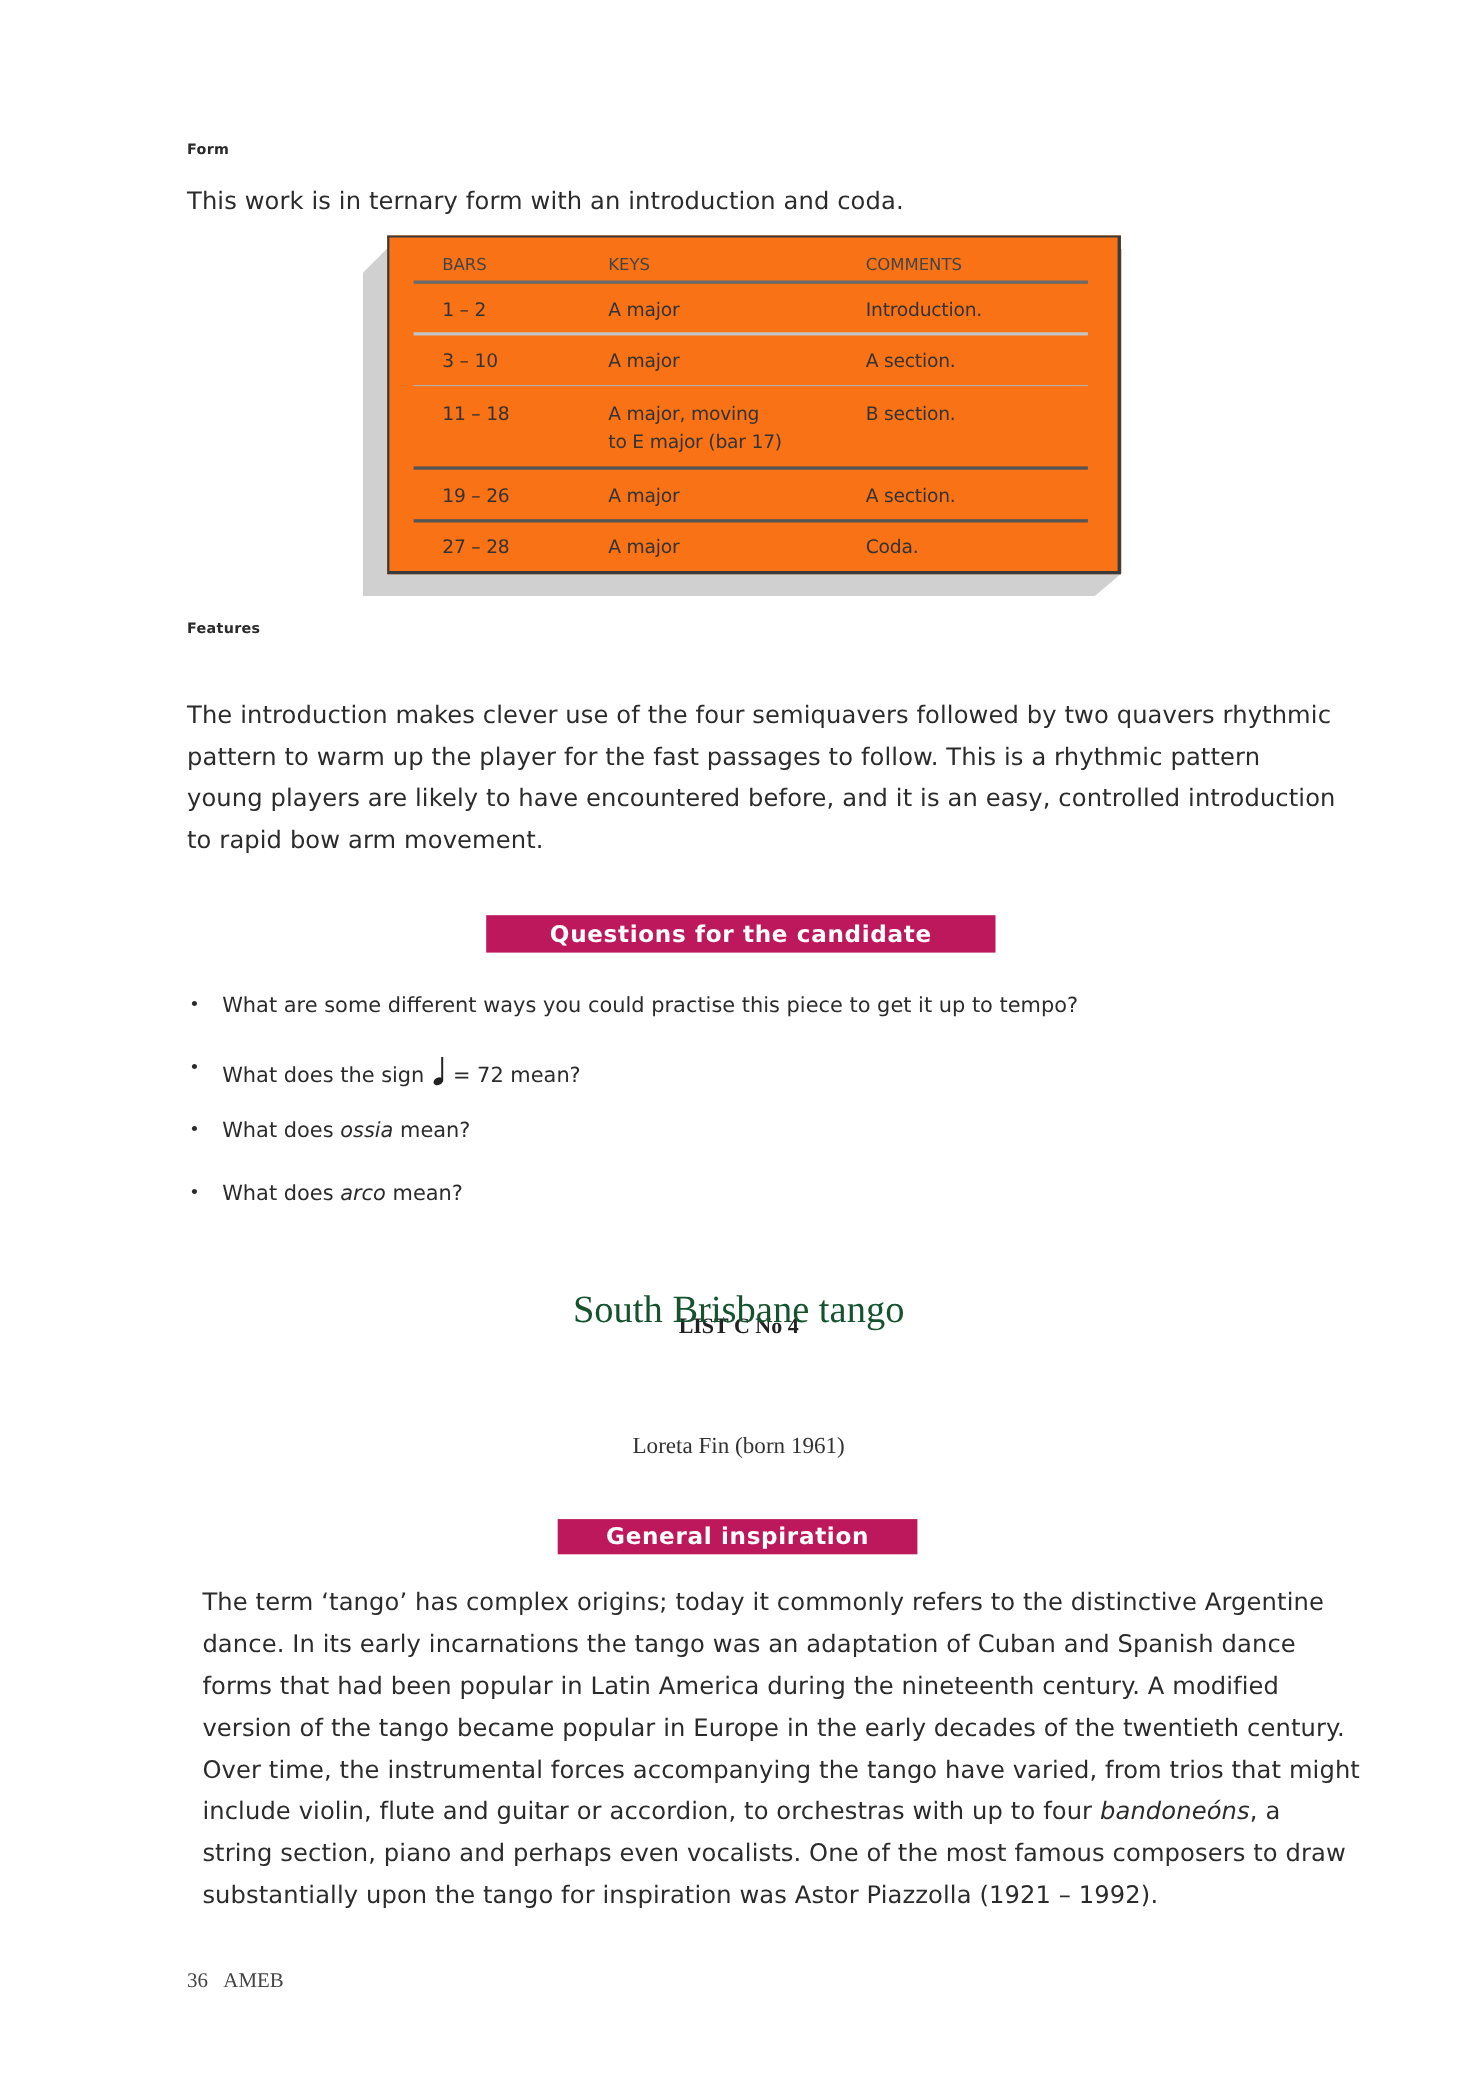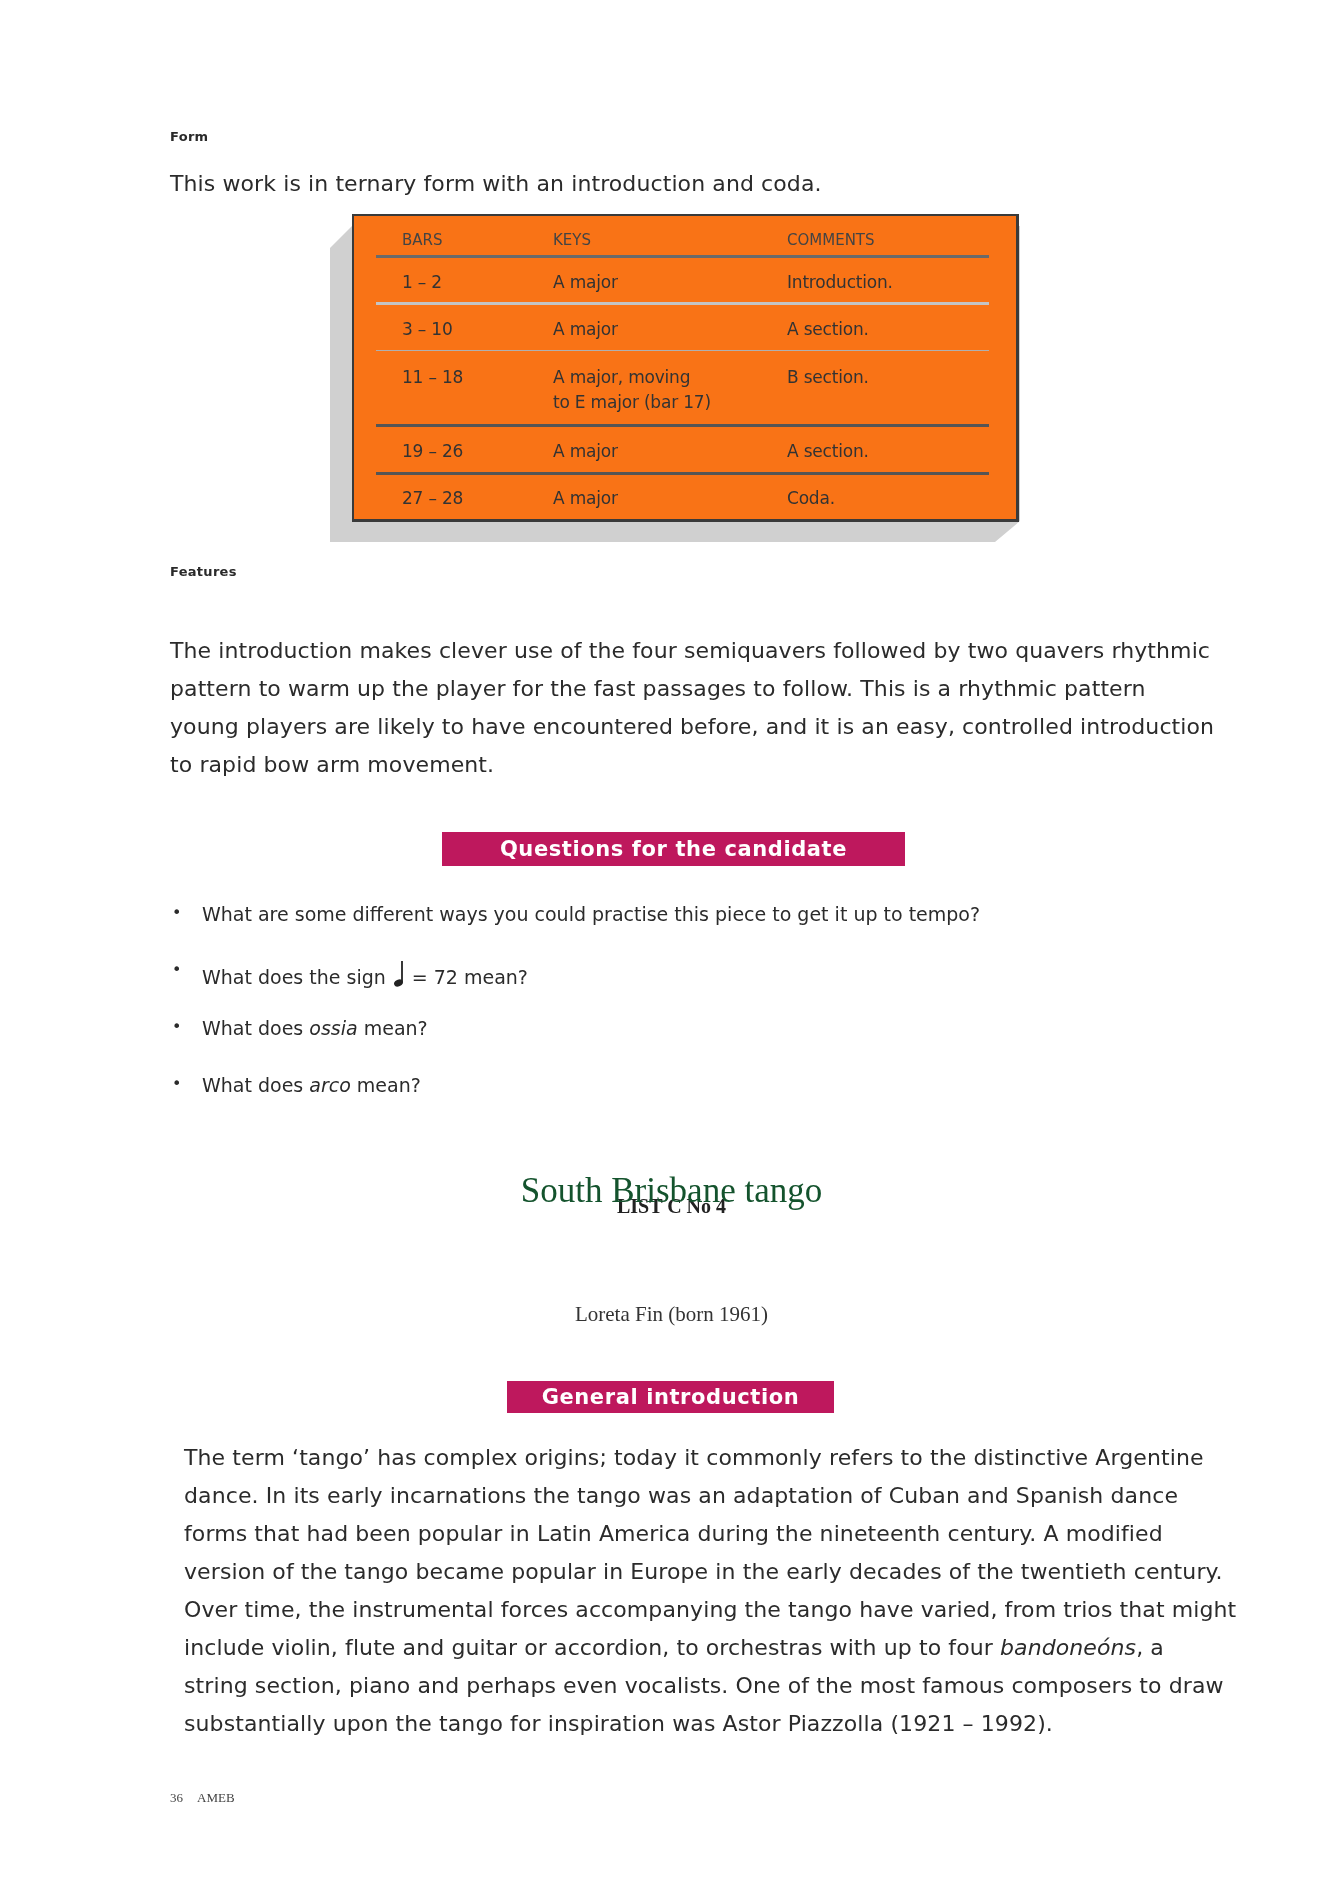--- a/index.html
+++ b/index.html
@@ -117,28 +117,28 @@
   <div class="bullet-row" style="top:1074px;">
     <span class="bullet-dot">•</span>
     <span class="bullet-text"><span>What does </span><em>arco</em><span> mean?</span></span>
   </div>
 </div>
 
 <div class="center serif" style="top:1195px; font-size:20px; font-weight:bold; color:#222;">LIST C No 4</div>
 <div class="center serif" style="top:1171px; font-size:35px; color:#14532d;">South Brisbane tango</div>
 <div class="center serif" style="top:1302px; font-size:21px; color:#333;">Loreta Fin (born 1961)</div>
 
-<div class="banner" style="left:507px; top:1381px; width:327px; height:32px; line-height:32px; font-size:21px;">General introduction</div>
+<div class="banner" style="left:507px; top:1381px; width:327px; height:32px; line-height:32px; font-size:21px;">General inspiration</div>
 
 <div class="abs body-text" style="left:184px; top:1439px; white-space:nowrap;">
   <div>The term ‘tango’ has complex origins; today it commonly refers to the distinctive Argentine</div>
   <div>dance. In its early incarnations the tango was an adaptation of Cuban and Spanish dance</div>
   <div>forms that had been popular in Latin America during the nineteenth century. A modified</div>
   <div>version of the tango became popular in Europe in the early decades of the twentieth century.</div>
   <div>Over time, the instrumental forces accompanying the tango have varied, from trios that might</div>
   <div><span>include violin, flute and guitar or accordion, to orchestras with up to four </span><em>bandoneóns</em><span>, a</span></div>
   <div>string section, piano and perhaps even vocalists. One of the most famous composers to draw</div>
   <div>substantially upon the tango for inspiration was Astor Piazzolla (1921 – 1992).</div>
 </div>
 
-<div class="abs serif" style="left:170px; top:1790px; font-size:13px; color:#444;">
+<div class="abs serif" style="left:170px; top:1790px; font-size:19px; color:#444;">
   <span>36</span><span style="display:inline-block; width:14px;"></span><span>AMEB</span>
 </div>
 
 </body></html>

